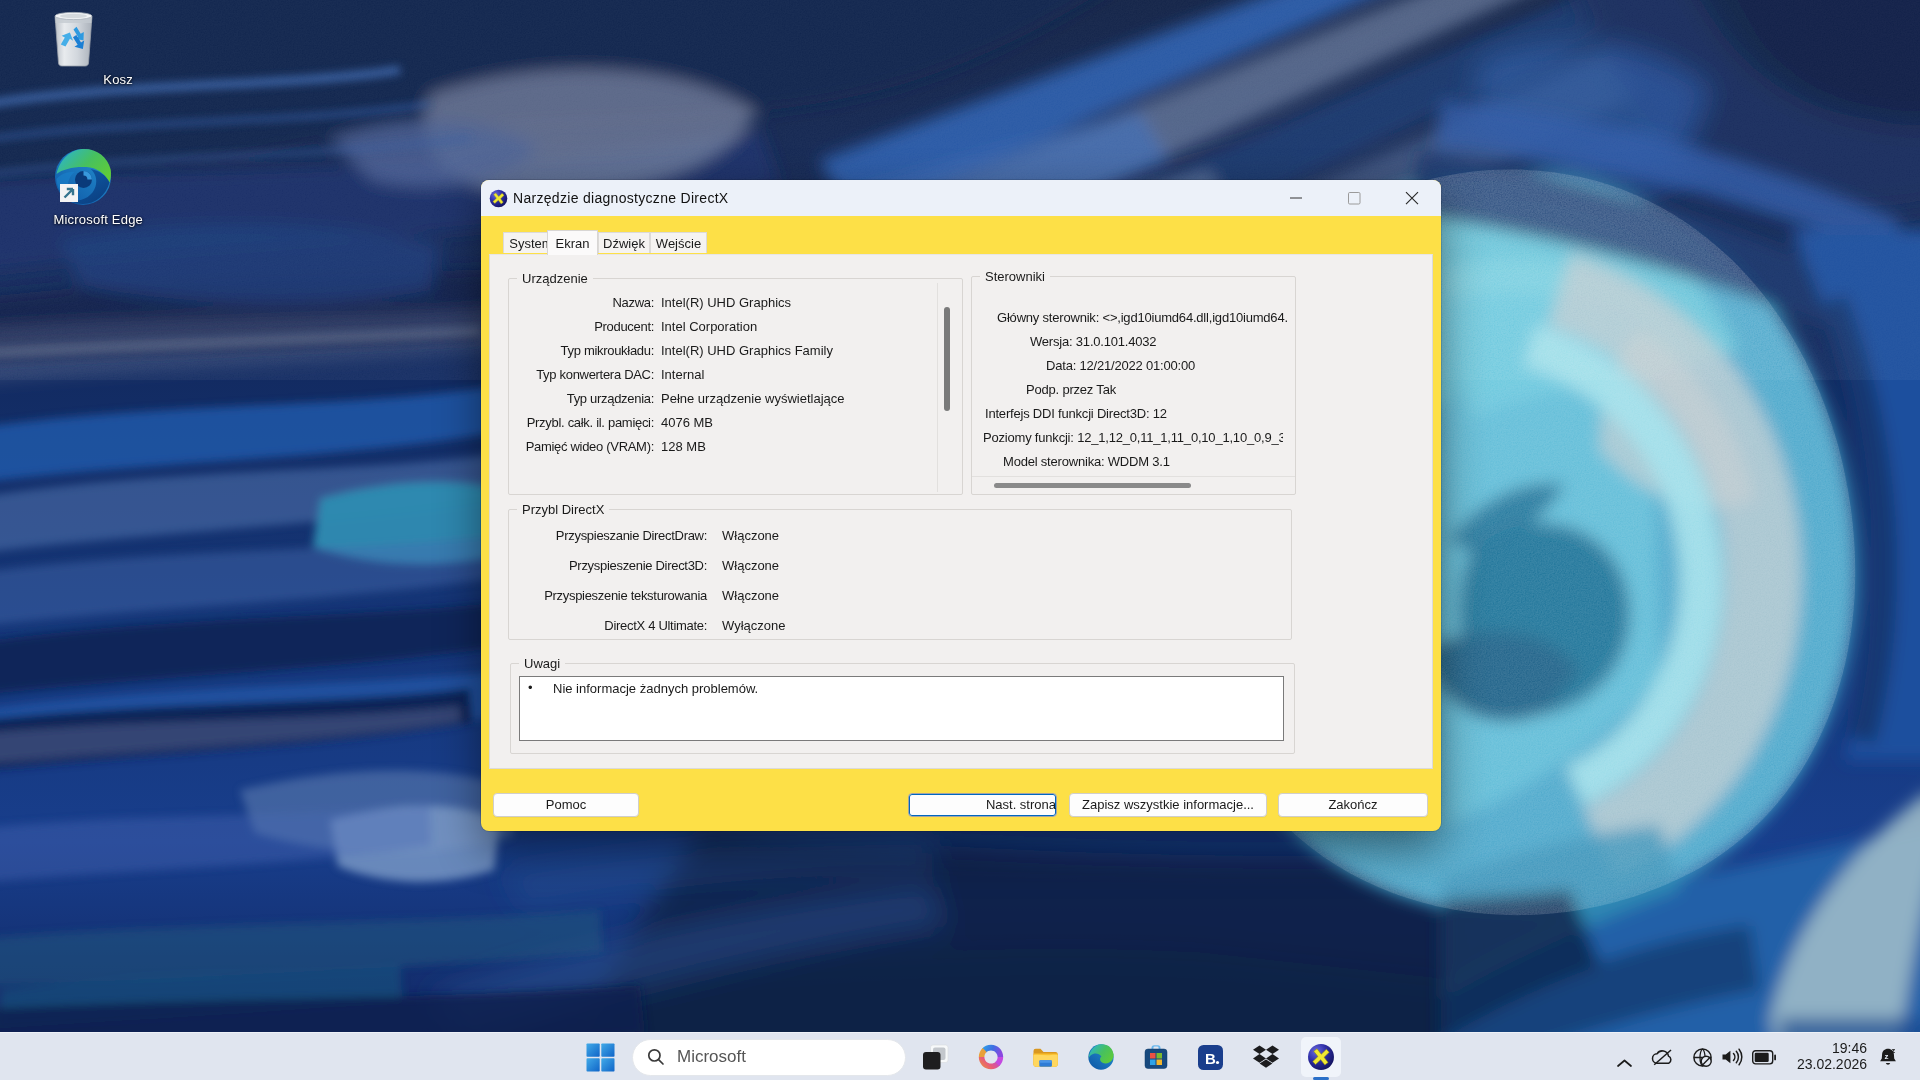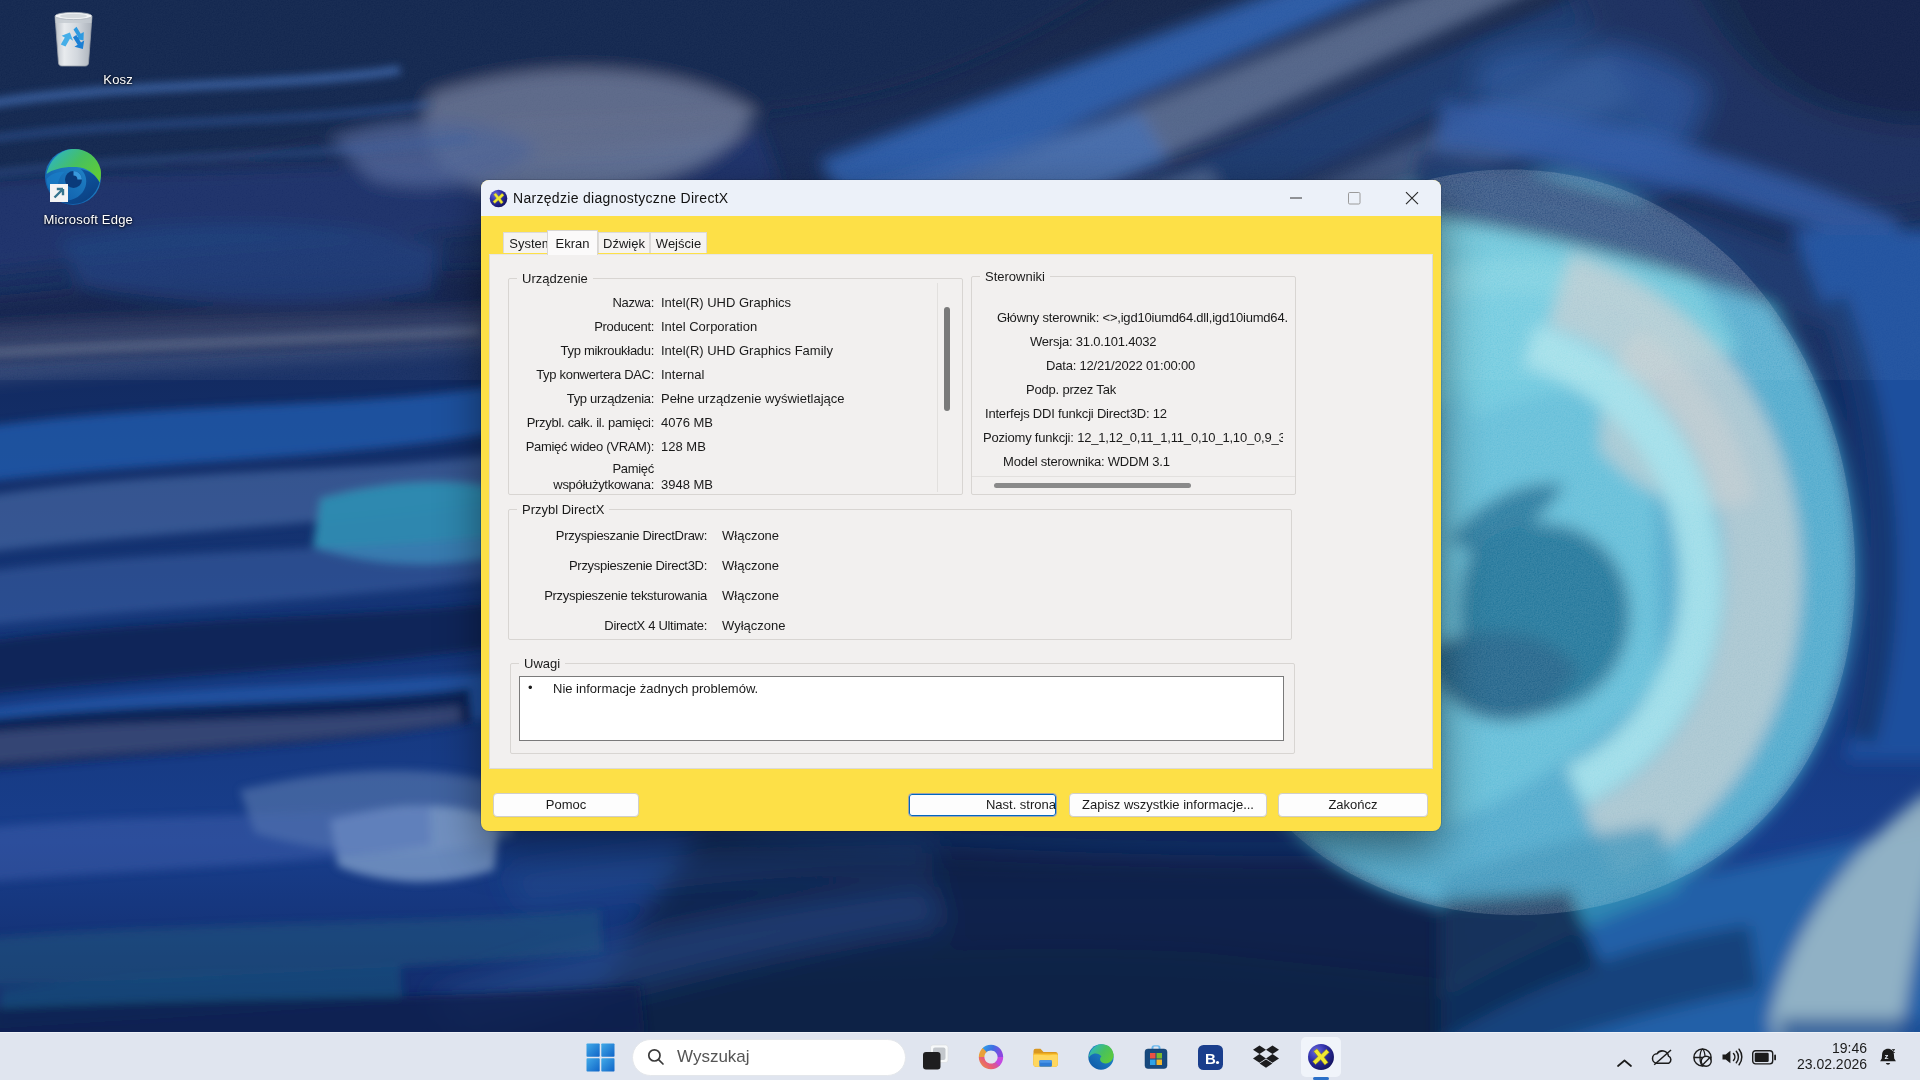--- a/index.html
+++ b/index.html
@@ -190,21 +190,21 @@
       <ellipse cx="23.5" cy="6" rx="18.5" ry="3.6" fill="#f2f4f6" stroke="#aab1ba" stroke-width="0.8"></ellipse>
       <ellipse cx="23.5" cy="6" rx="13.5" ry="2.2" fill="#d5dade"></ellipse>
       <g>
         <path d="M23.5,19.5 l4.6,7.6 l-3.2,1.9 l8.6,1.3 l0.3,-8.4 l-3.1,1.8 l-4.2,-7 Z" fill="#2e9ae0"></path>
         <path d="M15.5,36.5 l4.4,-7.7 l3.2,1.85 l-3.2,-8.1 l-8.3,3.2 l3.2,1.85 l-4,7 Z" fill="#45aee8"></path>
         <path d="M19.5,32.5 l8.8,0 l0,3.7 l6.5,-5.8 l-6.5,-5.6 l0,3.7 l-8.8,0 Z" fill="#1b7fd4" transform="rotate(58 26 33)"></path>
       </g>
     </svg>
     <div class="lbl">Kosz</div>
   </div>
-  <div class="icon" style="left:13px; top:146px;">
+  <div class="icon" style="left:23px; top:146px;">
     <svg width="62" height="62" viewBox="0 0 62 62" style="display:block;margin:0 auto;">
       <defs>
         <linearGradient id="eg1" x1="0" y1="0" x2="1" y2="1">
           <stop offset="0" stop-color="#35c1cf"></stop>
             <stop offset="0.5" stop-color="#2254a8"></stop>
             <stop offset="1" stop-color="#0f3f8e"></stop>
         </linearGradient>
         <linearGradient id="eg2" x1="0" y1="0" x2="1" y2="0.3">
           <stop offset="0" stop-color="#38b6d8"></stop>
             <stop offset="1" stop-color="#52c552"></stop>
@@ -293,24 +293,20 @@
             <span class="val">Pełne urządzenie wyświetlające</span>
           </div>
         <div class="row" style="top:136px;">
             <span class="lab">Przybl. całk. il. pamięci:</span>
             <span class="val">4076 MB</span>
           </div>
         <div class="row" style="top:160px;">
             <span class="lab">Pamięć wideo (VRAM):</span>
             <span class="val">128 MB</span>
           </div>
-        <div class="row" style="top:182px;">
-            <span class="lab">Pamięć<br>współużytkowana:</span>
-            <span class="val" style="align-self:flex-end;">3948 MB</span>
-          </div>
         <div class="vline"></div>
         <div class="vthumb"></div>
       </div>
       <div class="grp" style="left:481px; top:21px; width:325px; height:219px;">
           <span class="glab" style="left:8px;">Sterowniki</span>
         <div class="srow" style="top:33px; left:25px;">Główny sterownik: &lt;&gt;,igd10iumd64.dll,igd10iumd64.</div>
         <div class="srow" style="top:57px; left:58px;">Wersja: 31.0.101.4032</div>
         <div class="srow" style="top:81px; left:74px;">Data: 12/21/2022 01:00:00</div>
         <div class="srow" style="top:105px; left:54px;">Podp. przez Tak</div>
         <div class="srow" style="top:129px; left:13px;">Interfejs DDI funkcji Direct3D: 12</div>
@@ -366,21 +362,21 @@
             <rect x="15.3" y="0.5" width="13.2" height="13.2" rx="0.8" fill="url(#wlg)"></rect>
             <rect x="0.5" y="15.3" width="13.2" height="13.2" rx="0.8" fill="url(#wlg)"></rect>
             <rect x="15.3" y="15.3" width="13.2" height="13.2" rx="0.8" fill="url(#wlg)"></rect>
       </svg>
         </div>
       <div id="search">
           <svg width="18" height="18" viewBox="0 0 18 18">
             <circle cx="7.4" cy="7.4" r="5.6" fill="none" stroke="#3a3a3a" stroke-width="1.7"></circle>
             <line x1="11.6" y1="11.6" x2="16" y2="16" stroke="#3a3a3a" stroke-width="1.7" stroke-linecap="round"></line>
           </svg>
-          <span>Wyszukaj</span>
+          <span>Microsoft</span>
         </div>
       <div class="ticon">
           <svg width="29" height="29" viewBox="0 0 29 29">
         <rect x="9.5" y="2" width="17.5" height="17.5" rx="2.5" fill="#f7f9fa" stroke="#d8dadd" stroke-width="0.6"></rect>
         <rect x="12" y="4.5" width="12.5" height="12.5" rx="2" fill="#c3c7cc"></rect>
         <rect x="2" y="9" width="17.5" height="17.5" rx="3" fill="#1e1e1f"></rect>
       </svg>
         </div>
       <div class="ticon">
           <svg width="28" height="28" viewBox="0 0 28 28">

